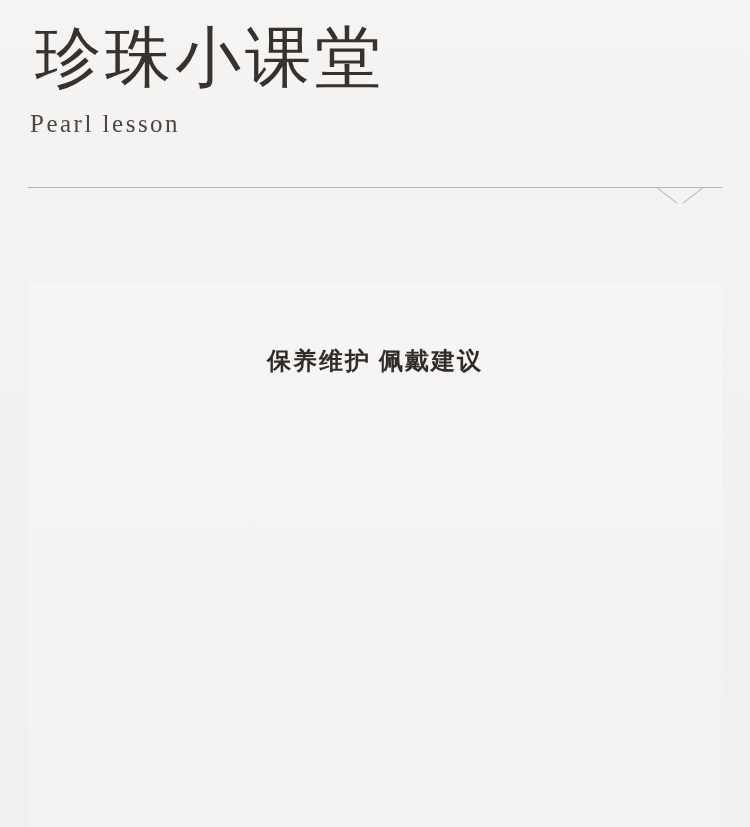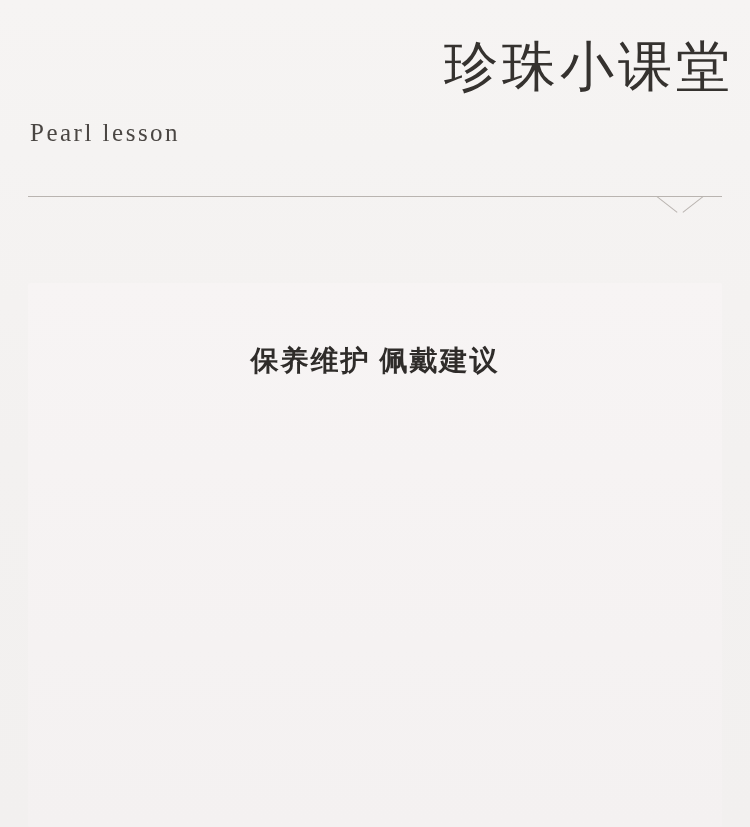--- a/index.html
+++ b/index.html
@@ -21,28 +21,27 @@
     height: 827px;
     background: linear-gradient(180deg, #f6f4f3 0%, #f3f1f0 55%, #f2f0ef 100%);
   }
 
   
   .header {
     padding: 18px 0 0 28px;
   }
   .header-title {
     font-family: "Liberation Serif", serif;
-    font-size: 54px;
+    font-size: 66px;
     line-height: 66px;
     letter-spacing: 4px;
     color: #35322f;
     font-weight: 400;
-    margin: 16px;
+    margin: 7px;
     white-space: nowrap;
-    text-align: right;
   }
   .header-subtitle {
     font-family: "Liberation Serif", serif;
     font-size: 25px;
     line-height: 34px;
     letter-spacing: 2.5px;
     color: #4a4643;
     margin: 16px 0 0 2px;
     font-weight: 400;
   }
@@ -93,21 +92,21 @@
     top: 283px;
     width: 694px;
     bottom: 0;
     background: linear-gradient(180deg, #f7f4f4 0%, #f4f1f1 100%);
     border-radius: 2px;
   }
 
   .section-title {
     text-align: center;
     font-family: "Liberation Serif", serif;
-    font-size: 28px;
+    font-size: 24px;
     line-height: 40px;
     letter-spacing: 2px;
     color: #2f2c2a;
     margin: 0;
     padding-top: 58px;
     font-weight: 700;
   }
 
   .inner-card {
     position: absolute;

